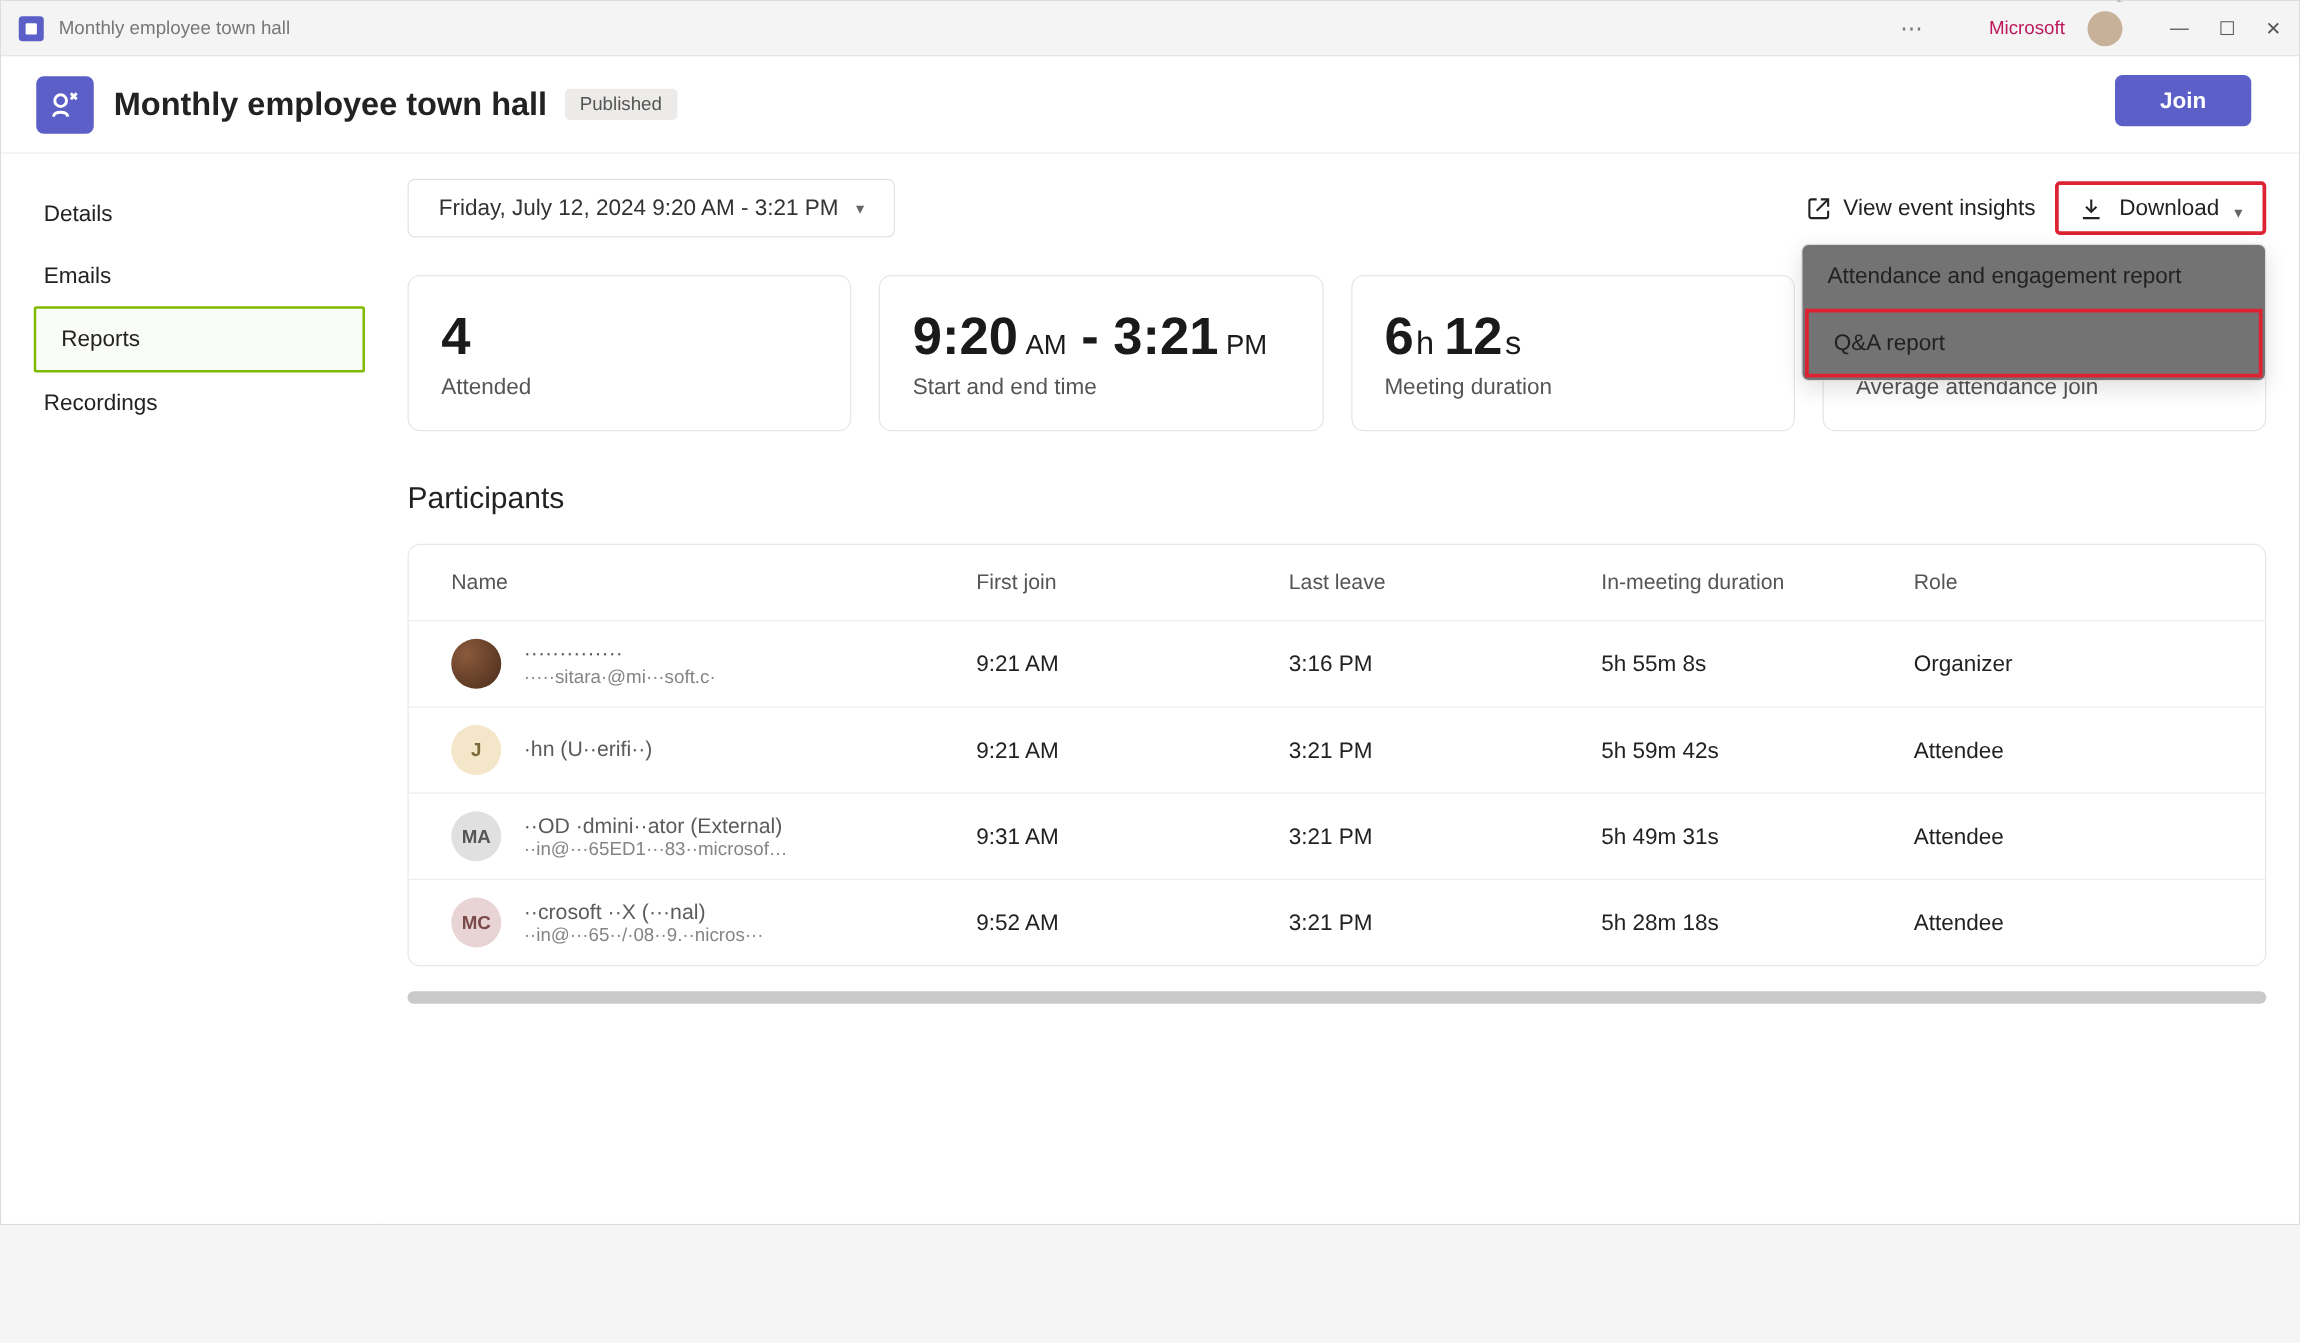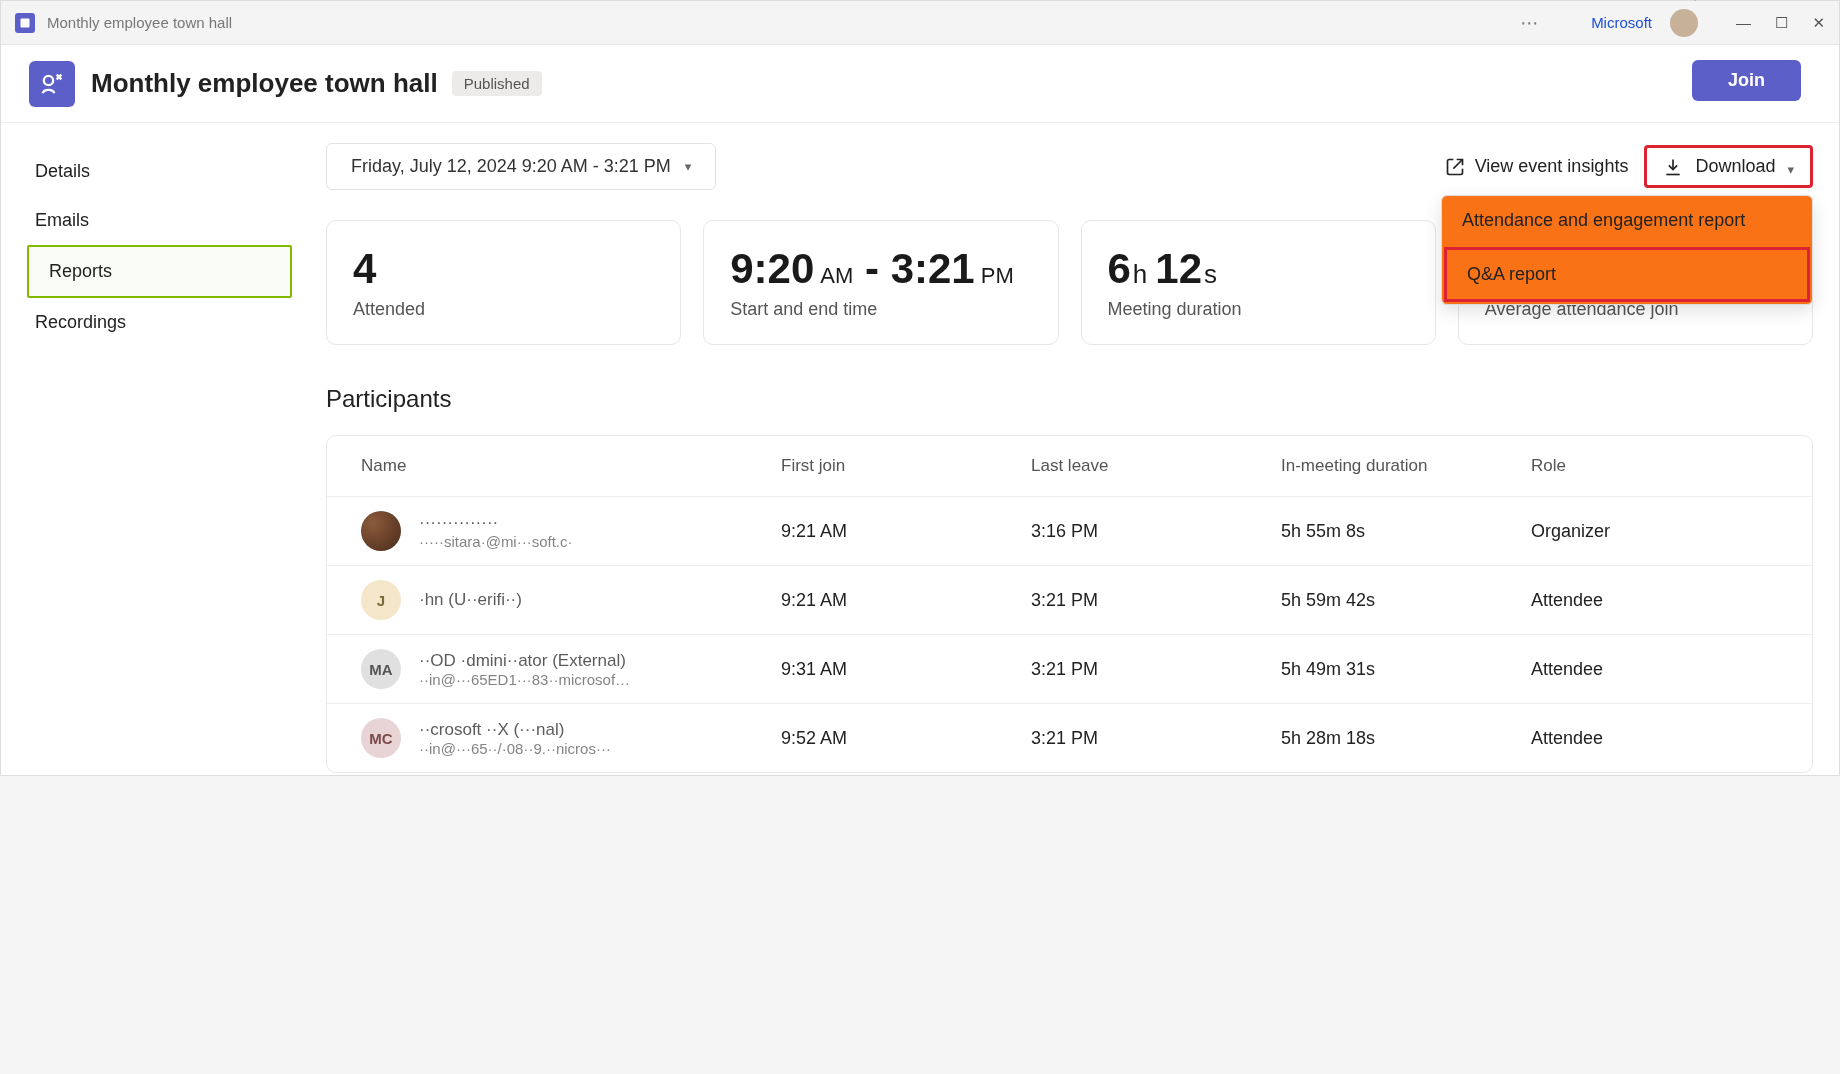--- a/index.html
+++ b/index.html
@@ -1,26 +1,26 @@
 <!DOCTYPE html>
 <html><head>
 <meta charset="utf-8">
 <style>
   * { box-sizing: border-box; margin: 0; padding: 0; font-family: "Segoe UI", -apple-system, sans-serif; }
   body { background: #f5f5f5; width: 1840px; height: 1074px; overflow: hidden; }
 
   
-  .window { background: #fff; width: 1840px; height: 776px; border: 1px solid #ddd; display: flex; flex-direction: column; }
+  .window { background: #fff; width: 1840px; height: 980px; border: 1px solid #ddd; display: flex; flex-direction: column; }
   .titlebar { height: 44px; background: #f4f4f4; display: flex; align-items: center; padding: 0 14px; border-bottom: 1px solid #e6e6e6; position: relative; }
   .titlebar-icon { width: 20px; height: 20px; background: #5b5fc7; border-radius: 3px; margin-right: 12px; display:flex; align-items:center; justify-content:center;}
   .titlebar-icon svg { width:12px; height:12px; fill:#fff; }
   .titlebar-title { color: #777; font-size: 15px; }
   .titlebar-right { margin-left: auto; display:flex; align-items:center; gap:18px;}
   .titlebar-more { color:#777; font-size:18px;}
-  .brand { color:#1d4ed8; font-size:15px;margin-left:35px;}
+  .brand { color:#be185d; font-size:15px;margin-left:35px;}
   .avatar-small { width:28px; height:28px; border-radius:50%; background:#c7b299;}
   .win-controls { display:flex; gap:24px; margin-left:20px;}
   .win-controls span { color:#555; font-size:15px; font-family: "Segoe UI Symbol", sans-serif;}
 
   
   .headerbar { height: 78px; display:flex; align-items:center; padding: 0 28px; border-bottom:1px solid #eee; background:#fff;}
   .app-icon { width: 46px; height: 46px; background:#5b5fc7; border-radius:6px; display:flex; align-items:center; justify-content:center; margin-right:16px;}
   .app-icon svg { width:28px; height:28px; stroke:#fff; fill:none;}
   .page-title { font-size: 26px; font-weight:700; color:#222; margin-right:14px;}
   .badge { background:#ecebe9; color:#555; font-size:15px; padding:4px 12px; border-radius:4px;}
@@ -38,21 +38,21 @@
   
   .content { flex:1; padding: 20px 26px 10px 20px; background:#fff; overflow:hidden; position:relative;}
   .toolbar { display:flex; align-items:center; gap:16px;}
   .date-pill { border:1px solid #e2e2e2; border-radius:6px; padding:12px 24px; font-size:18px; color:#333; display:flex; align-items:center; gap:14px; cursor:pointer;}
   .toolbar-spacer { flex:1;}
   .insights { display:flex; align-items:center; gap:10px; font-size:18px; color:#222; cursor:pointer;}
   .download { display:flex; align-items:flex-end; gap:12px; font-size:18px; color:#222; cursor:pointer; border:3px solid #d23; padding:8px 16px; border-radius:4px;}
   .chev { font-size:13px; color:#666;}
 
   
-  .menu { position:absolute; right:26px; top:72px; width:372px; background:#f97316; border:1px solid #ddd; border-radius:6px; box-shadow:0 6px 18px rgba(0,0,0,.12); z-index:10;}
+  .menu { position:absolute; right:26px; top:72px; width:372px; background:#737373; border:1px solid #ddd; border-radius:6px; box-shadow:0 6px 18px rgba(0,0,0,.12); z-index:10;}
   .menu-item { padding:14px 20px; font-size:18px; color:#222; cursor:pointer;}
   .menu-item.hl { border:3px solid #d23; margin:2px;}
 
   
   .cards { display:flex; gap:22px; margin-top:30px;}
   .card { flex:1; border:1px solid #e6e6e6; border-radius:10px; padding:24px 26px;}
   .card-value { font-size:42px; font-weight:600; color:#1a1a1a;}
   .card-value .unit { font-size:26px; font-weight:500; margin-left:2px; margin-right:8px;}
   .card-value .ampm { font-size:22px; font-weight:500; margin-left:6px;}
   .card-label { font-size:18px; color:#555; margin-top:6px;}

